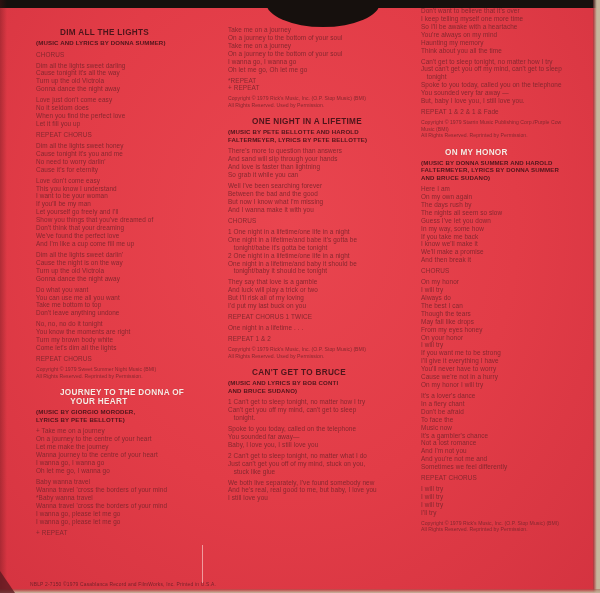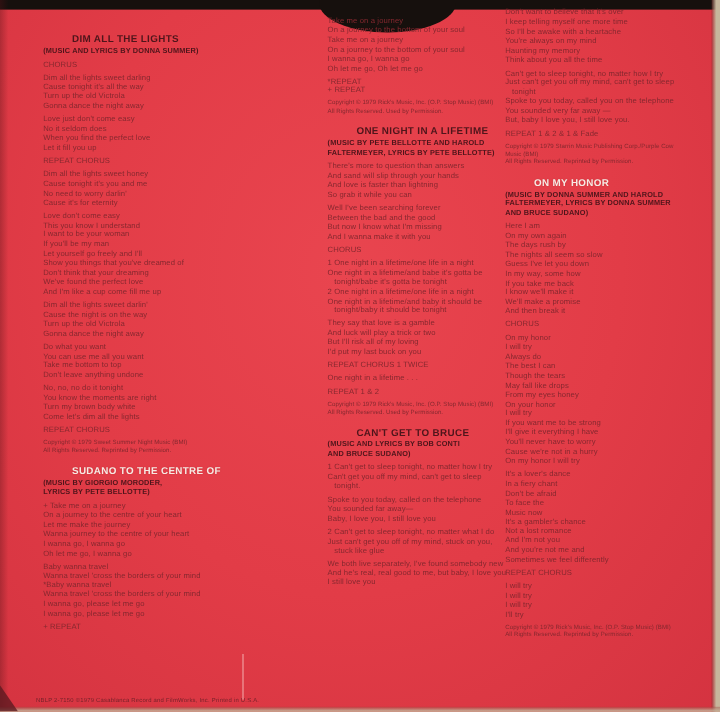--- a/index.html
+++ b/index.html
@@ -21,21 +21,21 @@
     background:linear-gradient(to right, rgba(90,20,25,.35), rgba(90,20,25,0));}
   .edge-bottom{position:absolute;left:0;bottom:0;width:600px;height:4px;
     background:linear-gradient(to bottom, rgba(150,60,55,.4), var(--edge-tan));}
   .corner-wedge{position:absolute;left:0;bottom:0;width:15px;height:22px;
     background:#5e1a20;clip-path:polygon(0 0, 0 100%, 100% 100%);opacity:.8;}
   .crease{position:absolute;left:202px;top:545px;width:1px;height:38px;
     background:rgba(255,235,230,.55);}
 
   .col{position:absolute;width:176px;color:var(--ink-body);}
   #col1{left:36px;top:27px;}
-  #col2{left:228px;top:14px;margin-left:45px;}
+  #col2{left:228px;top:26px;}
   #col3{left:421px;top:7px;}
 
   .line{white-space:pre-wrap;}
   .block{margin-bottom:3.1px;}
   .stanza .line,.label .line,.labels .line{font-size:6.4px;line-height:7.9px;letter-spacing:.1px;}
   .label{margin-top:1px;}
   .title-dark,.title-light{font-weight:bold;margin-bottom:1.6px;margin-top:1px;}
   .title-dark .line,.title-light .line{font-size:8.2px;line-height:9.4px;letter-spacing:.3px;padding-left:24px;}
   .title-dark{color:var(--ink-bold);}
   .title-light{color:var(--ink-light);text-shadow:0 0 1px rgba(120,30,30,.35);}
@@ -115,21 +115,22 @@
         <div class="line">Come let's dim all the lights</div>
       </div>
       <div class="block label">
         <div class="line">REPEAT CHORUS</div>
       </div>
       <div class="block copyright">
         <div class="line">Copyright © 1979 Sweet Summer Night Music (BMI)</div>
         <div class="line">All Rights Reserved. Reprinted by Permission.</div>
       </div>
       <div class="block title-light">
-        <div class="line">SUDANO TO THE CENTRE OF</div>
+        <div class="line">JOURNEY TO THE DONNA OF</div>
+        <div class="line">    YOUR HEART</div>
       </div>
       <div class="block credit">
         <div class="line">(MUSIC BY GIORGIO MORODER,</div>
         <div class="line">LYRICS BY PETE BELLOTTE)</div>
       </div>
       <div class="block stanza">
         <div class="line">+ Take me on a journey</div>
         <div class="line">On a journey to the centre of your heart</div>
         <div class="line">Let me make the journey</div>
         <div class="line">Wanna journey to the centre of your heart</div>

